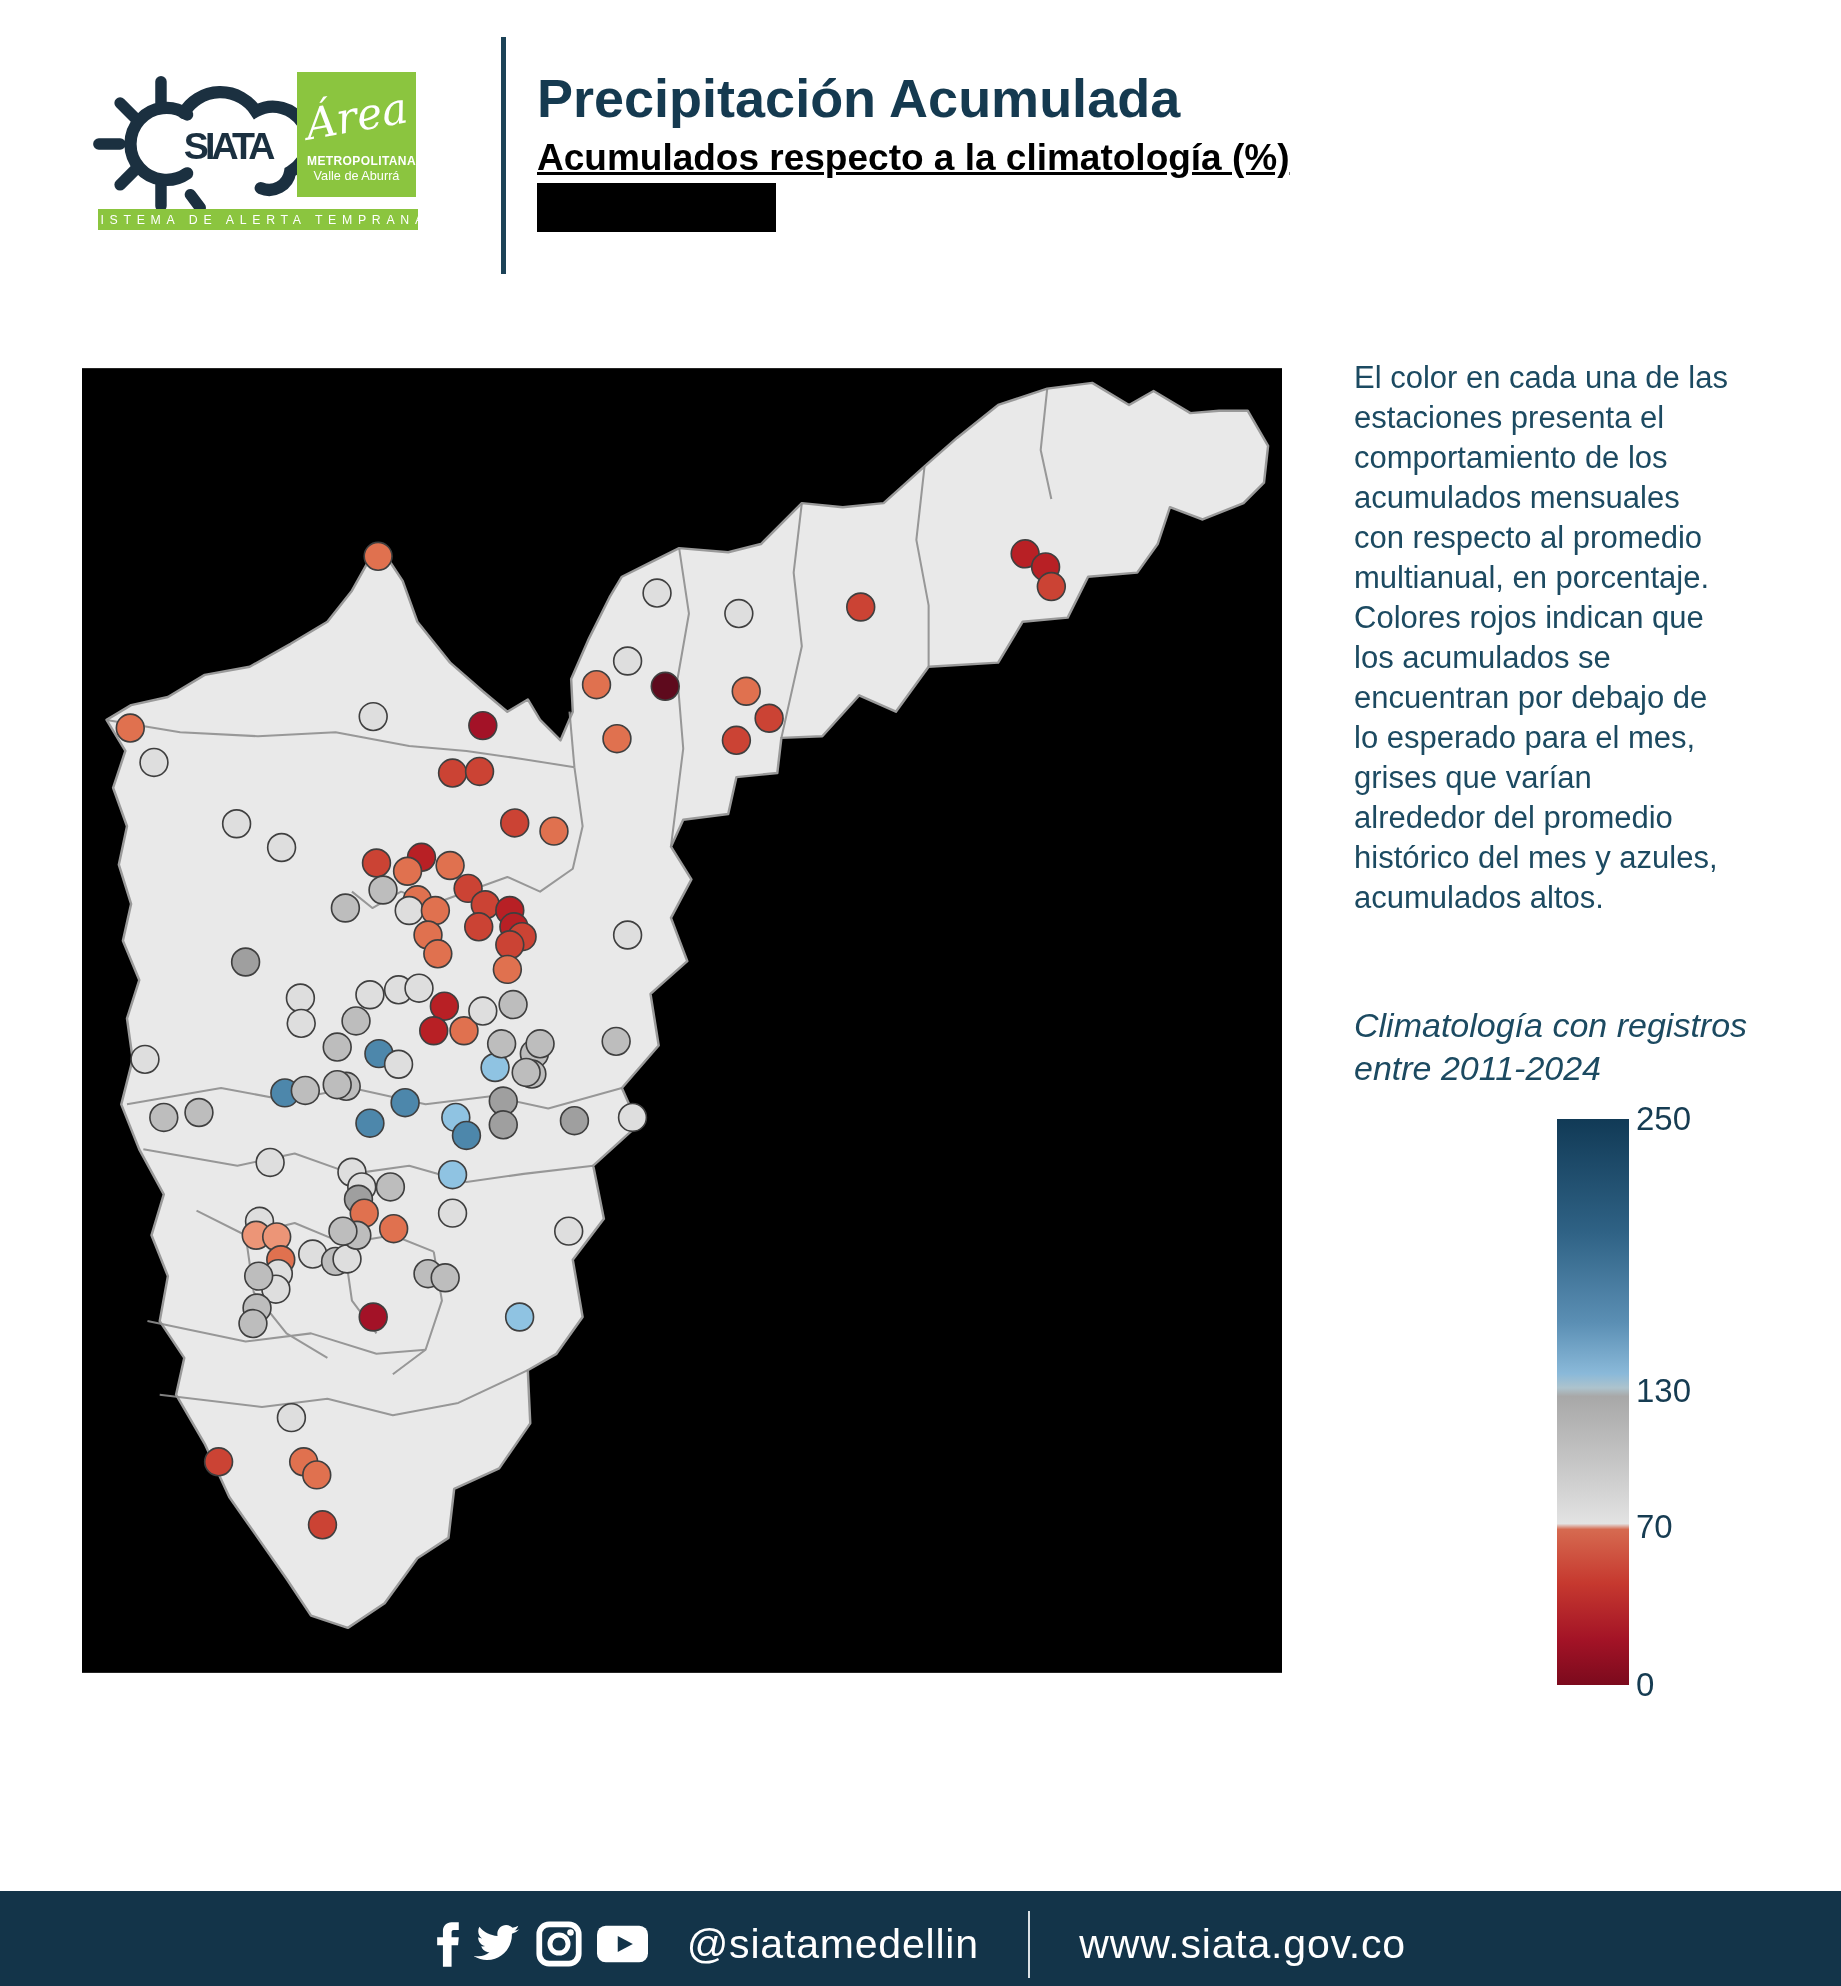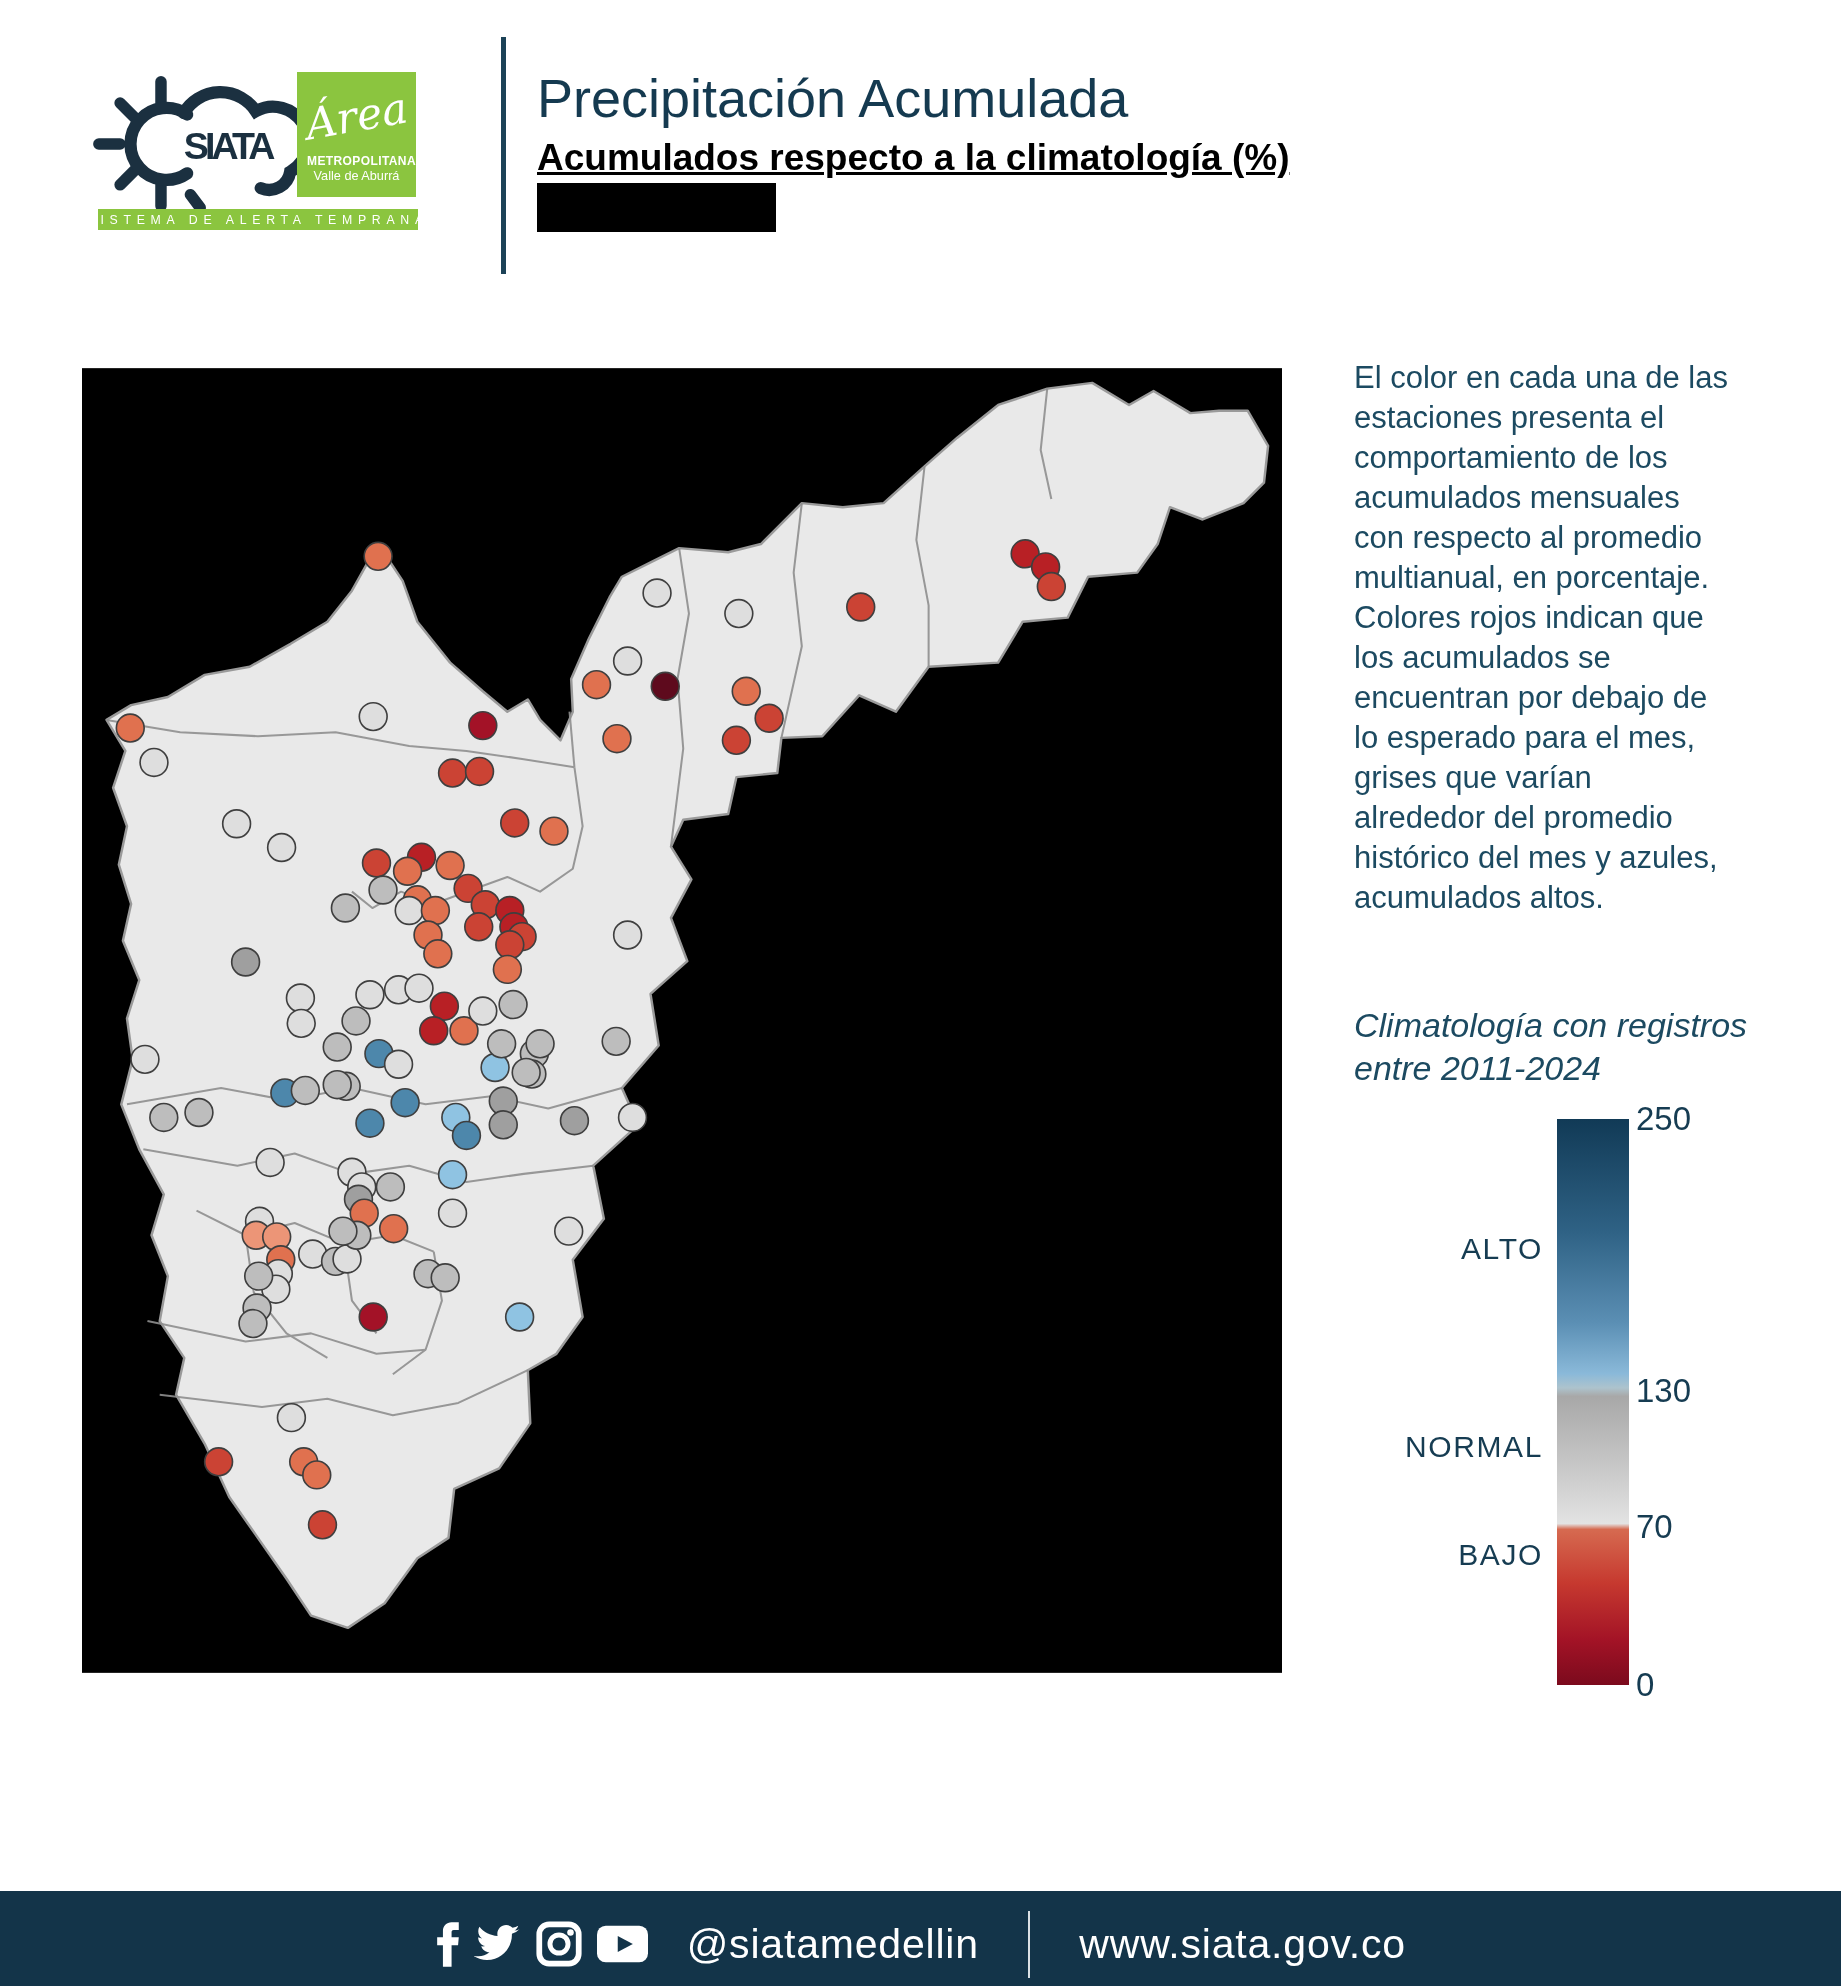--- a/index.html
+++ b/index.html
@@ -11,21 +11,21 @@
   .area-box{position:absolute;left:205px;top:4.9px;width:119px;height:125px;background:#8bc53f;
             color:#ffffff;text-align:center;overflow:hidden;}
   .area-script{font-family:"DejaVu Serif", serif;font-style:italic;font-size:43px;line-height:43px;
                margin-top:23px;transform:rotate(-10deg);}
   .area-metro{font-size:12px;font-weight:bold;letter-spacing:0.4px;margin-top:16.4px;line-height:14.7px;text-align:right;}
   .area-valle{font-size:12.7px;line-height:14px;}
   .tagline-bar{position:absolute;left:5.7px;top:142px;width:320px;height:21px;background:#8bc53f;
                color:#ffffff;font-size:12.3px;letter-spacing:5.7px;display:flex;align-items:center;
                justify-content:center;white-space:nowrap;}
   .v-divider{position:absolute;left:501px;top:37px;width:4.9px;height:237px;background:#1c4257;}
-  .page-title{position:absolute;left:537px;top:31px;font-size:54px;font-weight:normal;color:#153a50;
+  .page-title{position:absolute;left:537px;top:31px;font-size:54px;font-weight:bold;color:#153a50;
               letter-spacing:0px;white-space:nowrap;}
   .page-subtitle{position:absolute;left:537px;top:106px;font-size:37px;color:#000000;white-space:nowrap;text-decoration:underline;}
   .redacted{position:absolute;left:537px;top:183px;width:239px;height:49px;background:#000000;}
   
   .map-svg{position:absolute;left:82px;top:368px;width:1200px;height:1305px;}
   
   .desc{position:absolute;left:1354px;top:327px;width:475px;font-size:31px;line-height:40px;
         color:#1c4a61;white-space:pre-line;}
   .clim-note{position:absolute;left:1354px;top:970px;width:475px;font-size:34px;line-height:43px;
              font-style:italic;color:#1c4a61;white-space:pre-line;}
@@ -241,25 +241,20 @@
   <p class="clim-note">Climatología con registros
 entre 2011-2024</p>
 
   <div class="legend-bar" id="legend-bar" style="background: linear-gradient(rgb(17, 58, 86) 0%, rgb(47, 98, 133) 20%, rgb(91, 143, 180) 36%, rgb(138, 185, 217) 45%, rgb(173, 195, 205) 47.5%, rgb(168, 168, 168) 49%, rgb(201, 201, 201) 62%, rgb(227, 227, 227) 71.5%, rgb(214, 106, 80) 72.5%, rgb(198, 57, 47) 82%, rgb(163, 19, 38) 92%, rgb(123, 10, 29) 100%);"></div>
   <div class="legend-ticks" id="legend-ticks">
       <span style="top: 0%;">250</span>
       <span style="top: 48%;">130</span>
       <span style="top: 72%; text-align: right;">70</span>
       <span style="top: 100%;">0</span>
     </div>
-  <div class="legend-zones" id="legend-zones">
-      <span style="top: 23%;">ALTO</span>
-      <span style="top: 58%;">NORMAL</span>
-      <span style="top: 77%;">BAJO</span>
-    </div>
 
   <div class="footer">
     <div class="icons">
       <svg width="24.5" height="47" viewBox="0 0 34 62">
         <path fill="#ffffff" d="M32 0h-9c-7 0-12 5-12 12v9H3v11h8v30h12V32h9l1-11h-10v-7c0-2 1-3 3-3h7V0z"></path>
       </svg>
       <svg width="47" height="41" viewBox="0 0 30 26">
         <path fill="#ffffff" d="M29 3.2c-1 .46-2.1.77-3.2.9 1.15-.7 2-1.8 2.45-3.1-1.1.64-2.3 1.1-3.6 1.36A5.63 5.63 0 0 0 20.5.6c-3.1 0-5.6 2.52-5.6 5.62 0 .44.05.87.14 1.28-4.66-.23-8.8-2.47-11.56-5.86-.48.84-.76 1.8-.76 2.83 0 1.95.99 3.67 2.5 4.67-.93-.03-1.8-.28-2.55-.7v.07c0 2.72 1.94 5 4.5 5.5-.47.14-.97.2-1.48.2-.36 0-.72-.03-1.06-.1.72 2.23 2.8 3.85 5.25 3.9A11.3 11.3 0 0 1 1 20.43c-.45 0-.9-.02-1.34-.08a15.9 15.9 0 0 0 8.6 2.53c10.3 0 15.94-8.54 15.94-15.94l-.02-.73A11.4 11.4 0 0 0 29 3.2z"></path>
       </svg>
       <svg width="46" height="46" viewBox="0 0 56 56">

